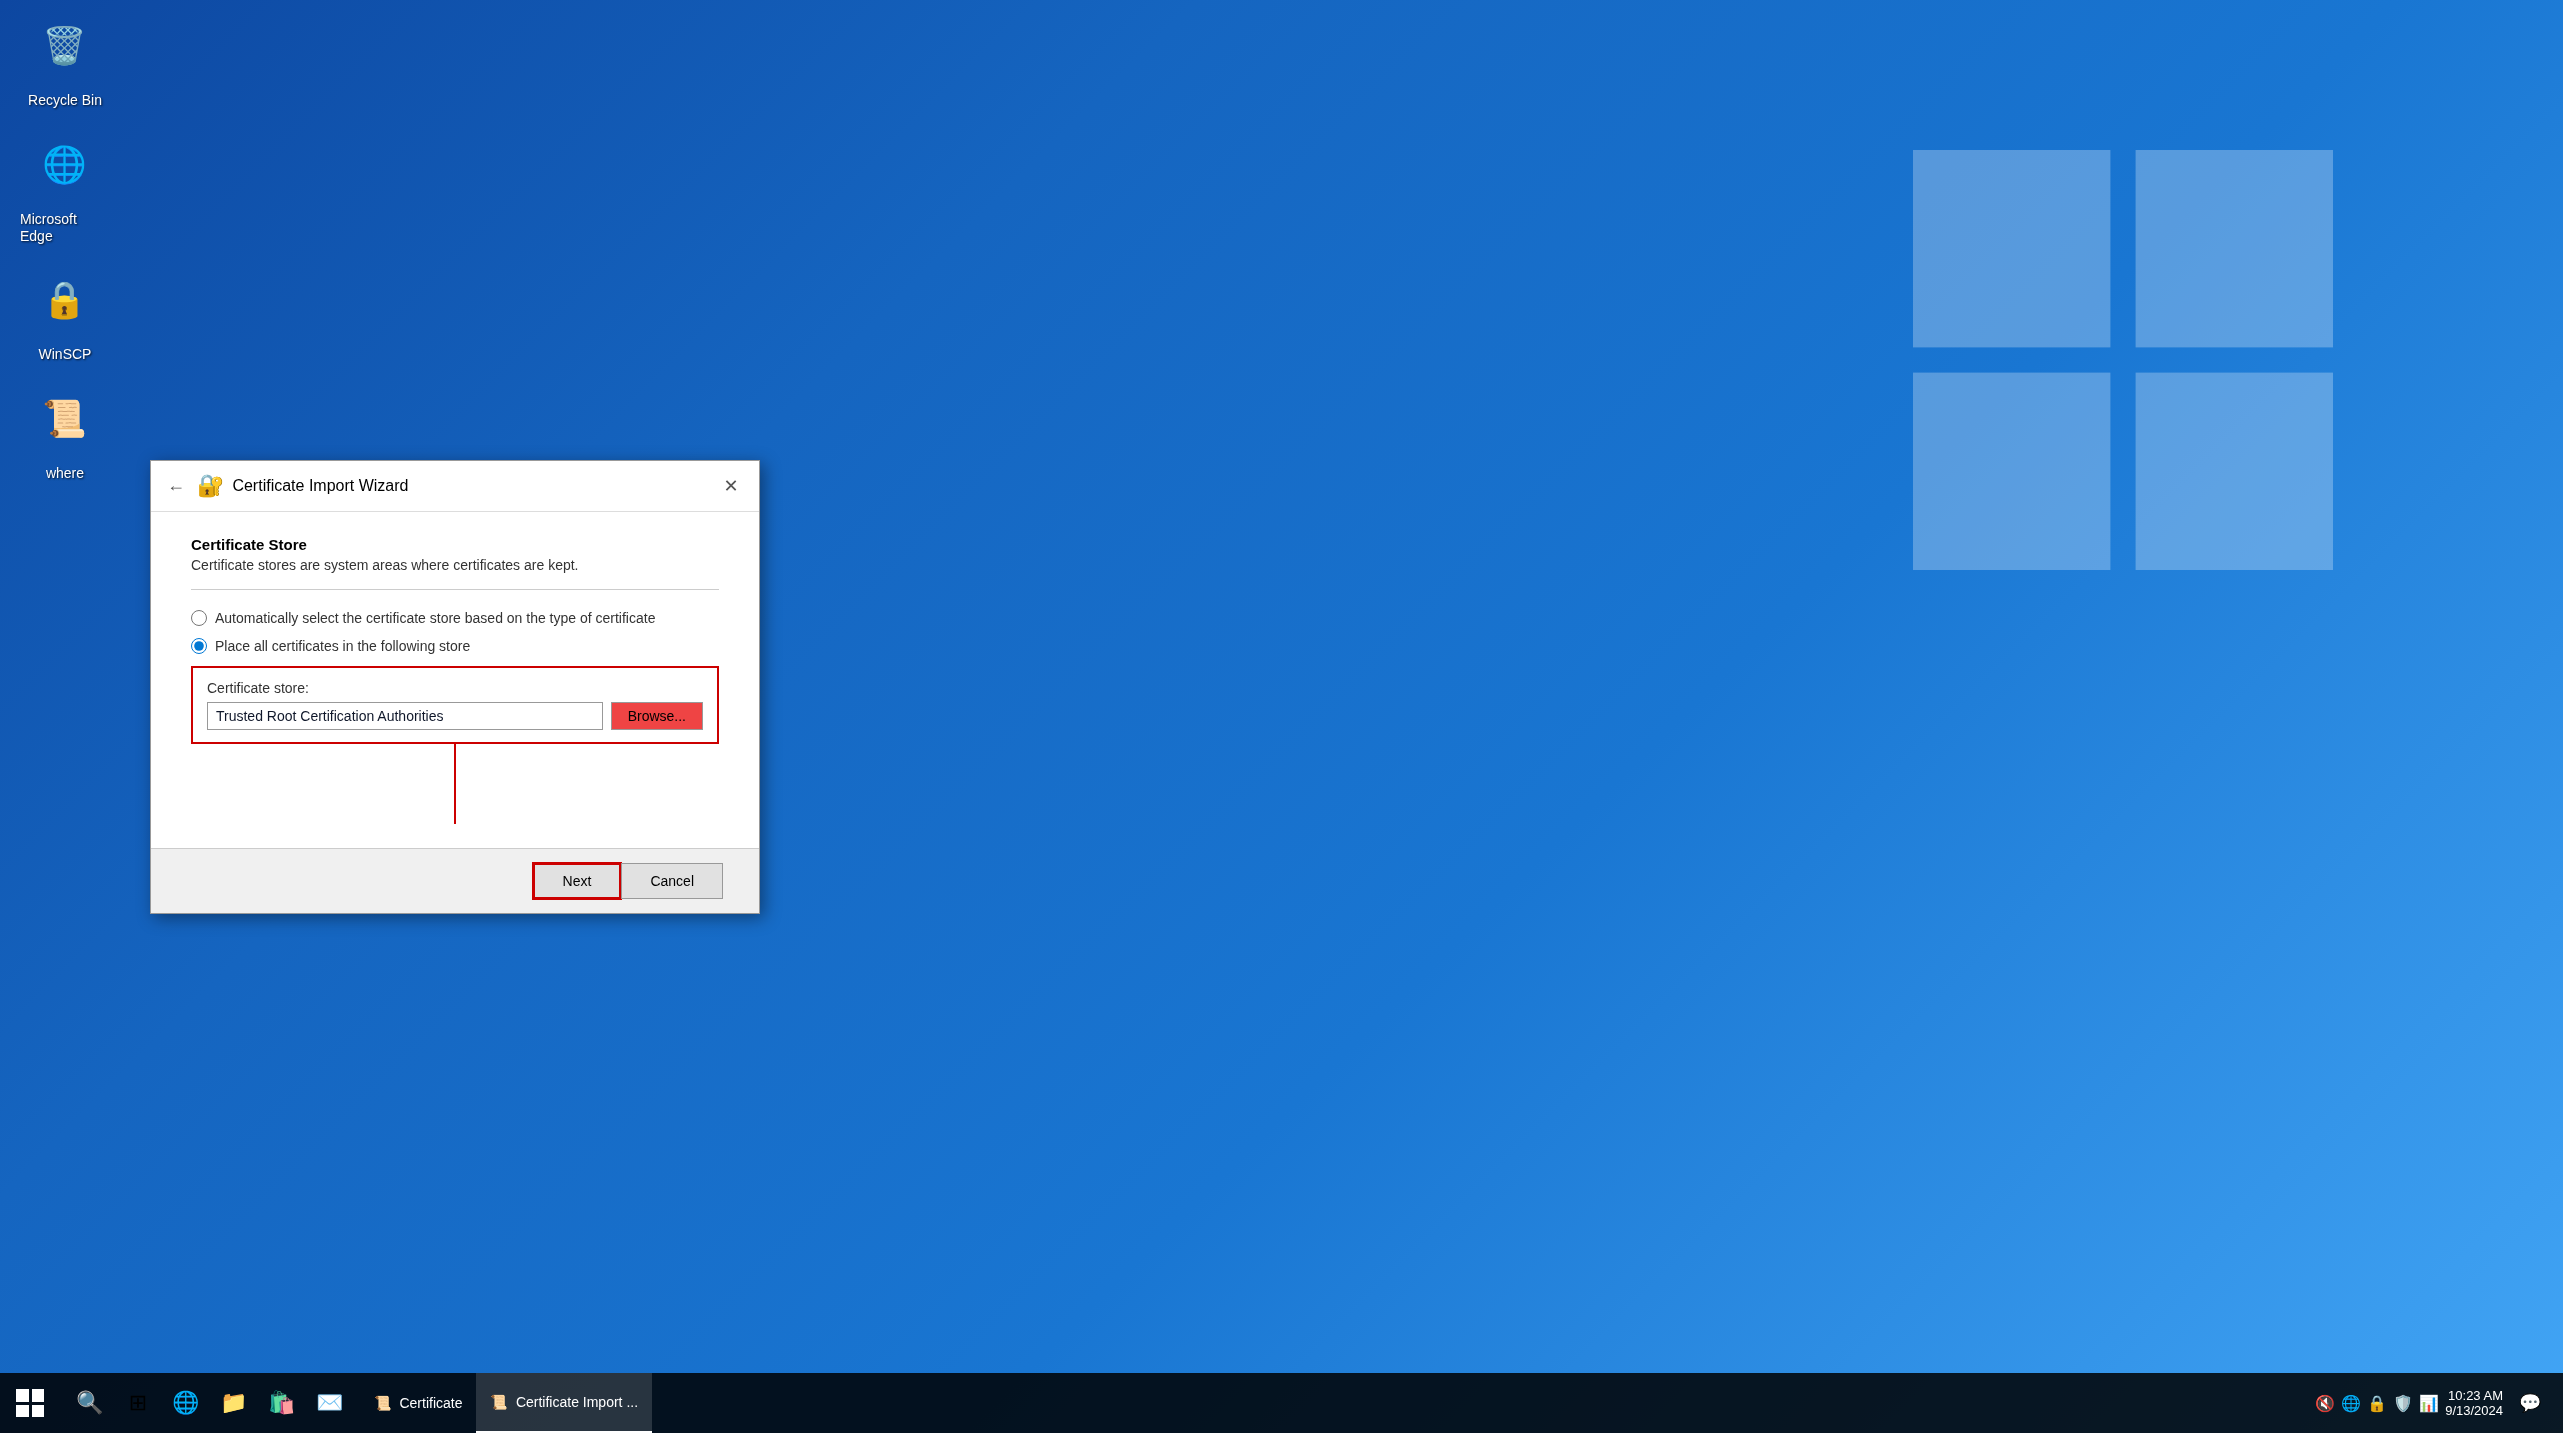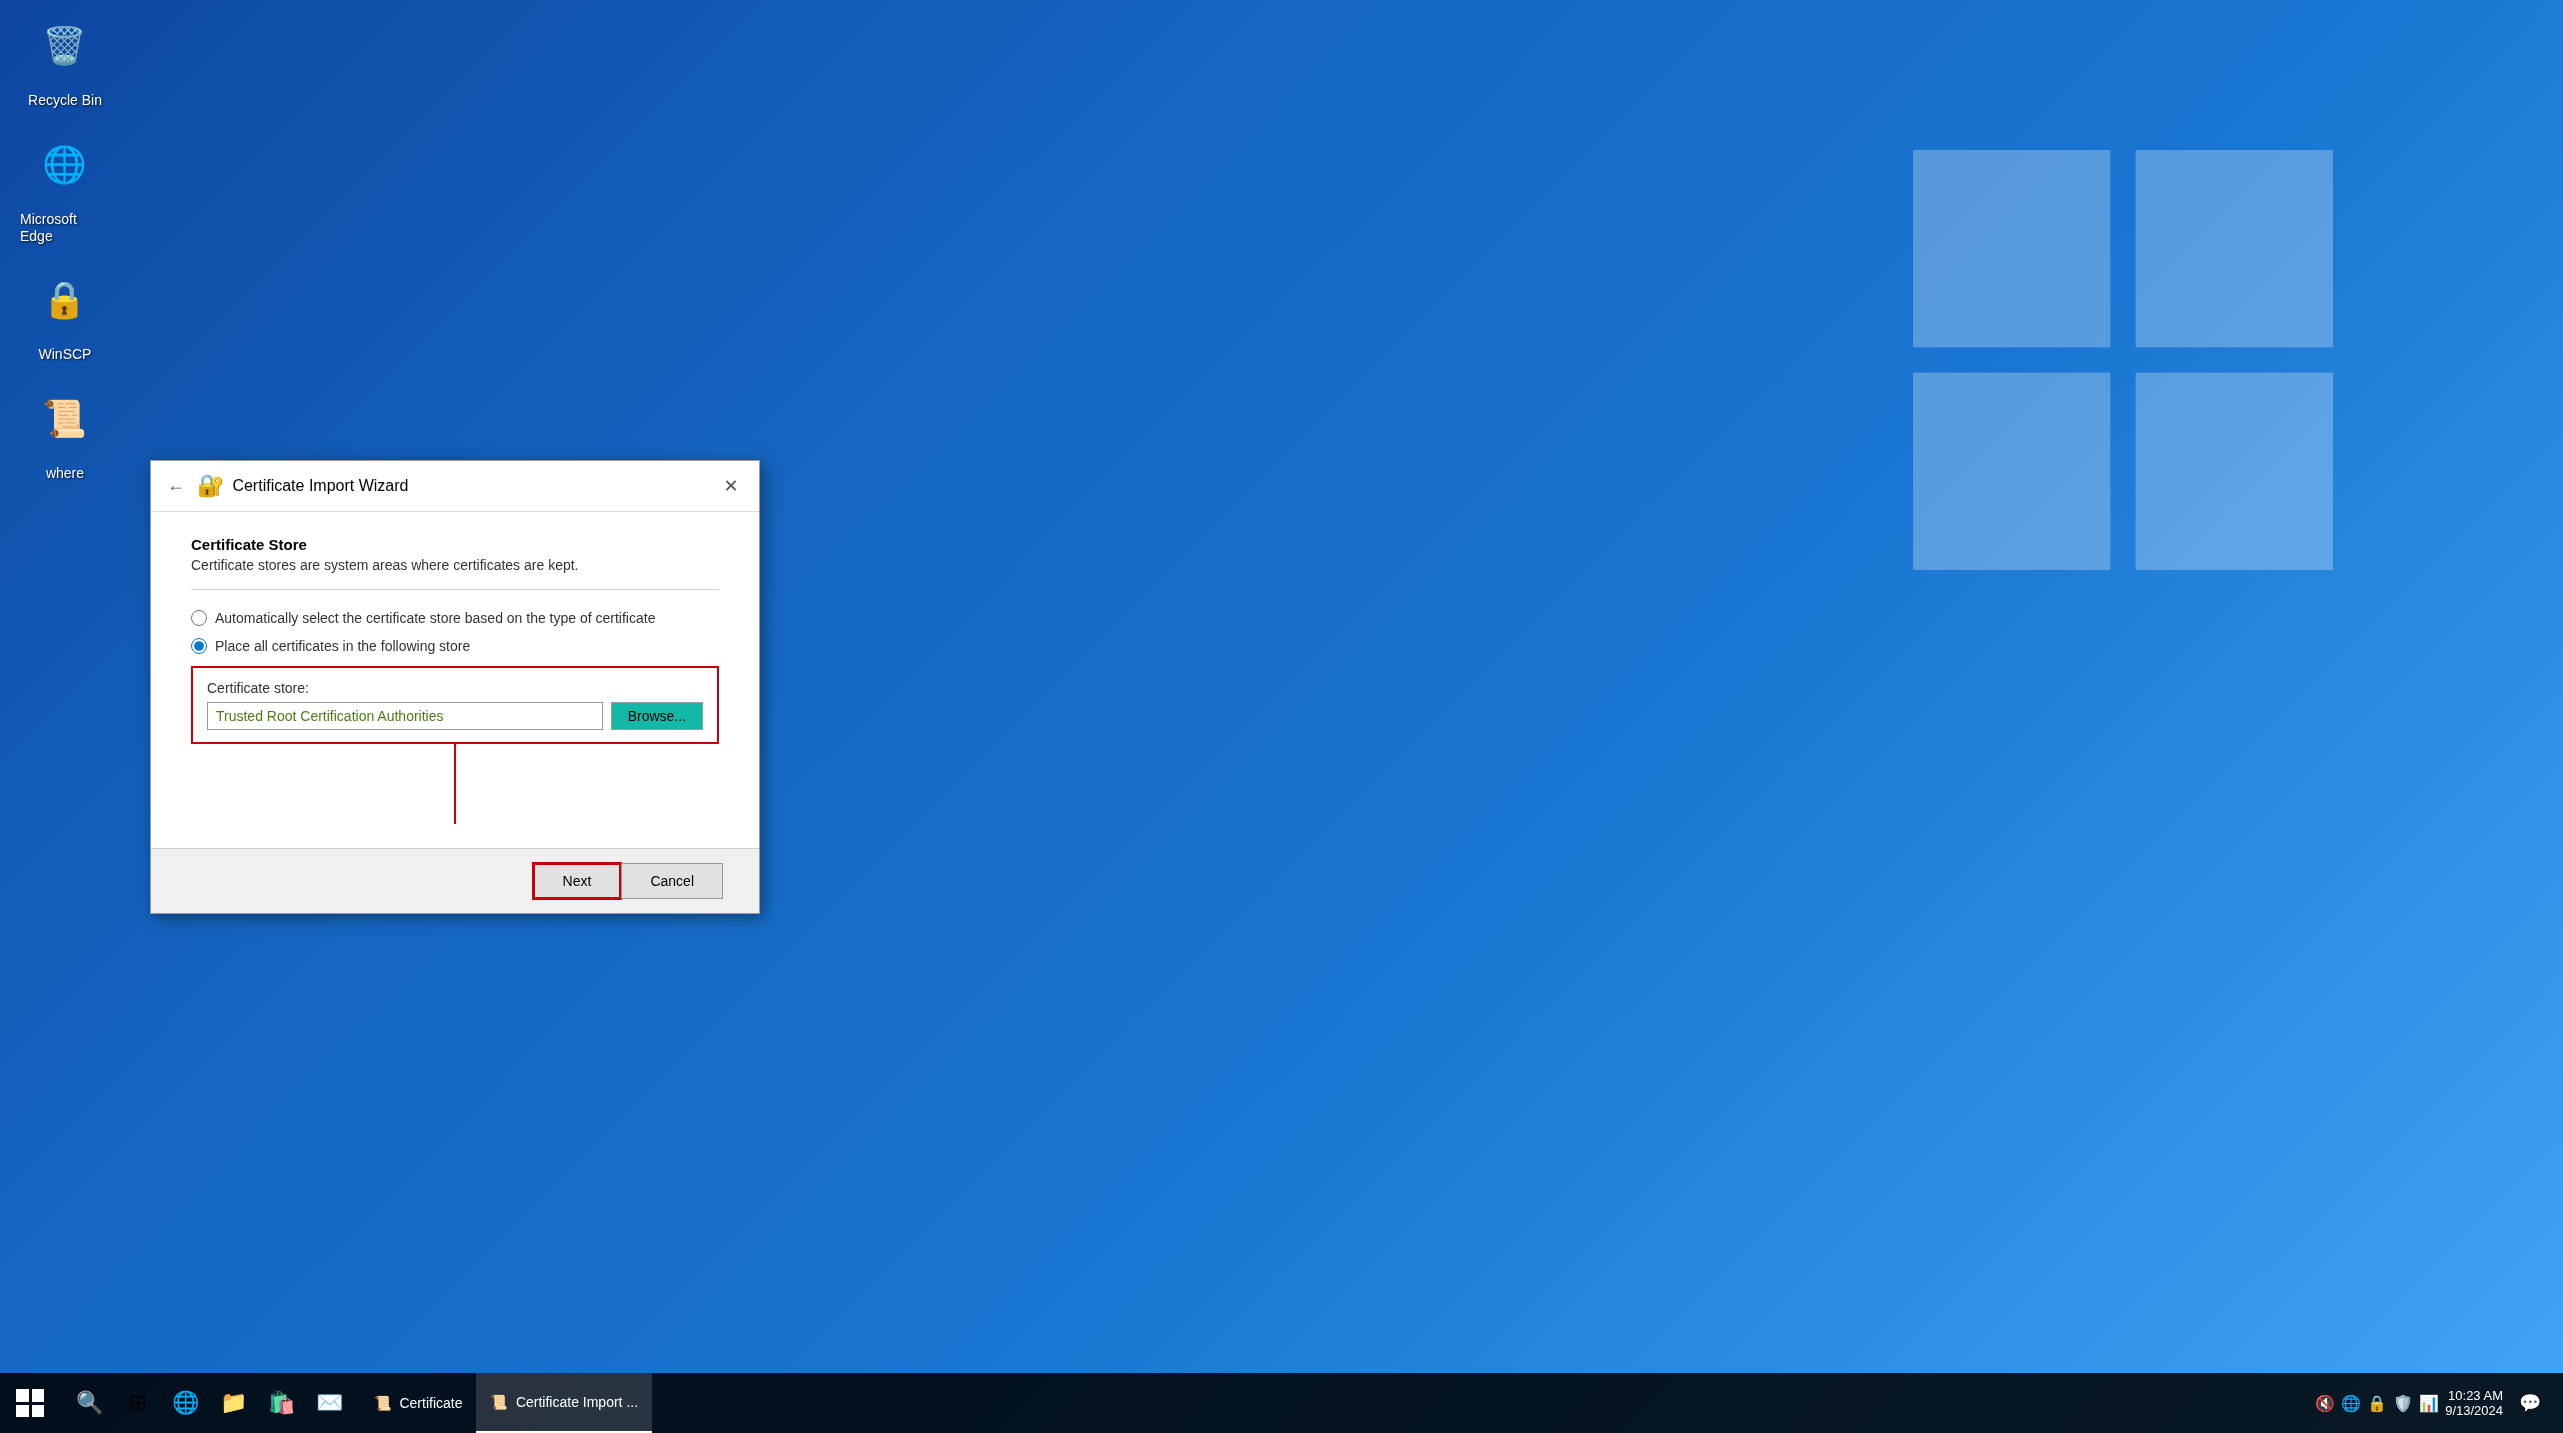--- a/index.html
+++ b/index.html
@@ -247,26 +247,26 @@
       display: flex;
       align-items: center;
       gap: 8px;
     }
     .cert-store-input {
       flex: 1;
       padding: 5px 8px;
       border: 1px solid #999;
       font-size: 14px;
       background: white;
-      color: #4d7c0f;
+      color: #0f172a;
     }
     .browse-btn {
       padding: 5px 16px;
       border: 1px solid #999;
-      background: #14b8a6;
+      background: #ef4444;
       font-size: 14px;
       cursor: pointer;
       white-space: nowrap;
     }
 
     .dialog-footer {
       background: #f0f0f0;
       padding: 14px 36px;
       display: flex;
       justify-content: flex-end;

